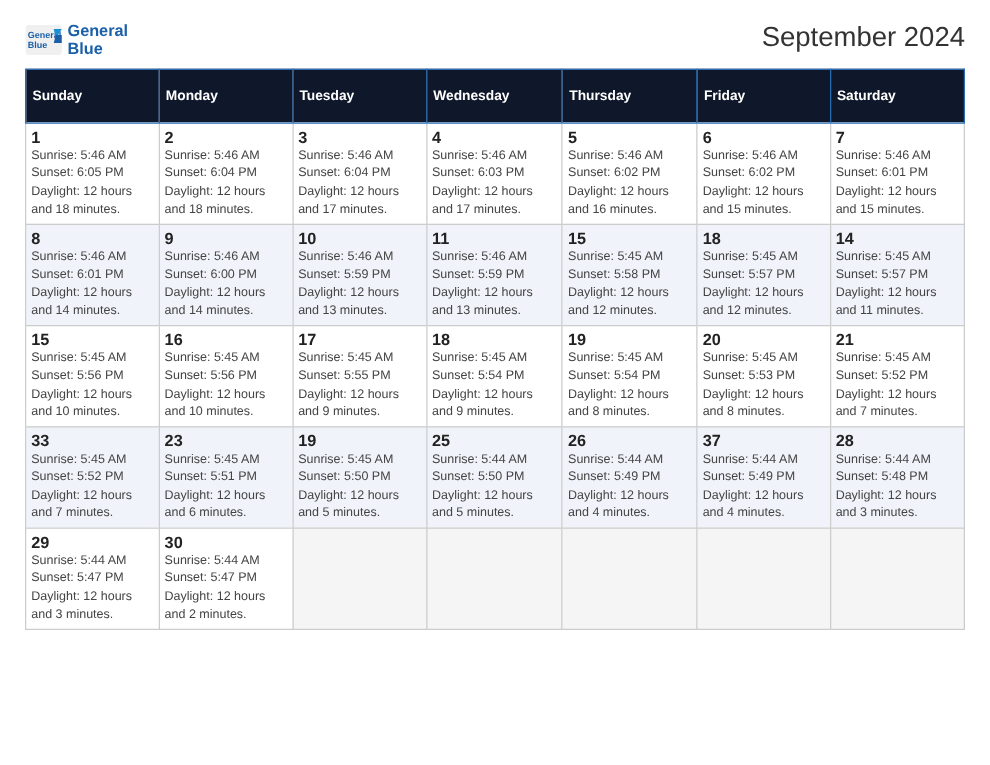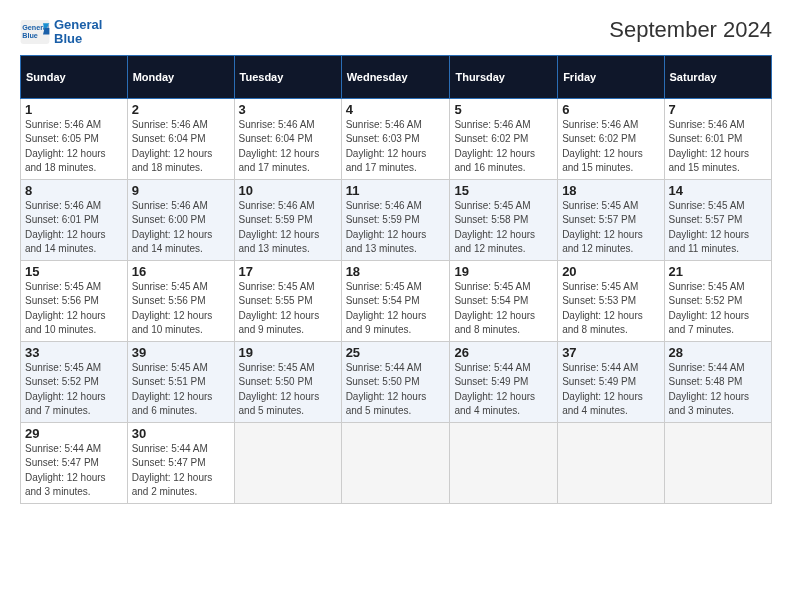--- a/index.html
+++ b/index.html
@@ -292,21 +292,21 @@
         </tr>
         <tr class="row-alt">
           <td>
             <span class="day-num">33</span>
             <div class="day-info" style="white-space: pre-line;">Sunrise: 5:45 AM
 Sunset: 5:52 PM
 Daylight: 12 hours
 and 7 minutes.</div>
           </td>
           <td>
-            <span class="day-num">39</span>
+            <span class="day-num">23</span>
             <div class="day-info" style="white-space: pre-line;">Sunrise: 5:45 AM
 Sunset: 5:51 PM
 Daylight: 12 hours
 and 6 minutes.</div>
           </td>
           <td>
             <span class="day-num">19</span>
             <div class="day-info" style="white-space: pre-line;">Sunrise: 5:45 AM
 Sunset: 5:50 PM
 Daylight: 12 hours

